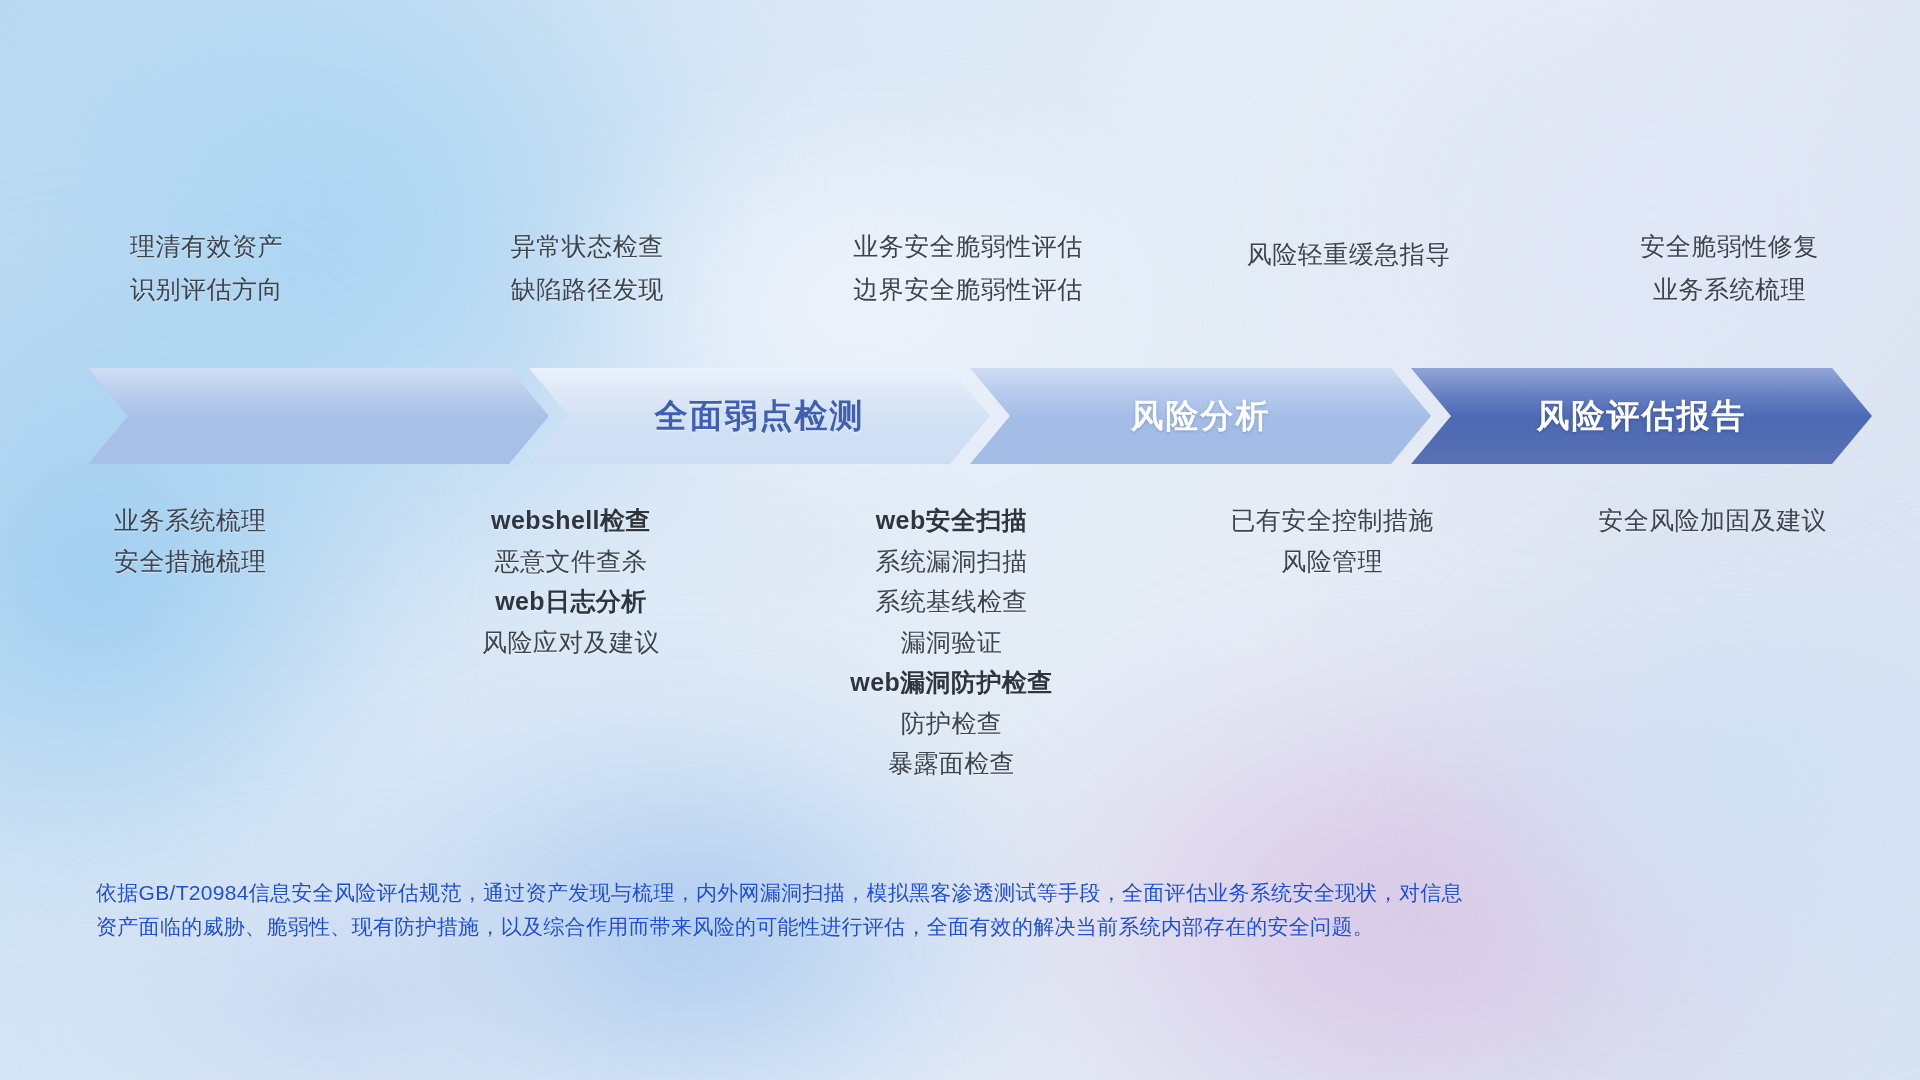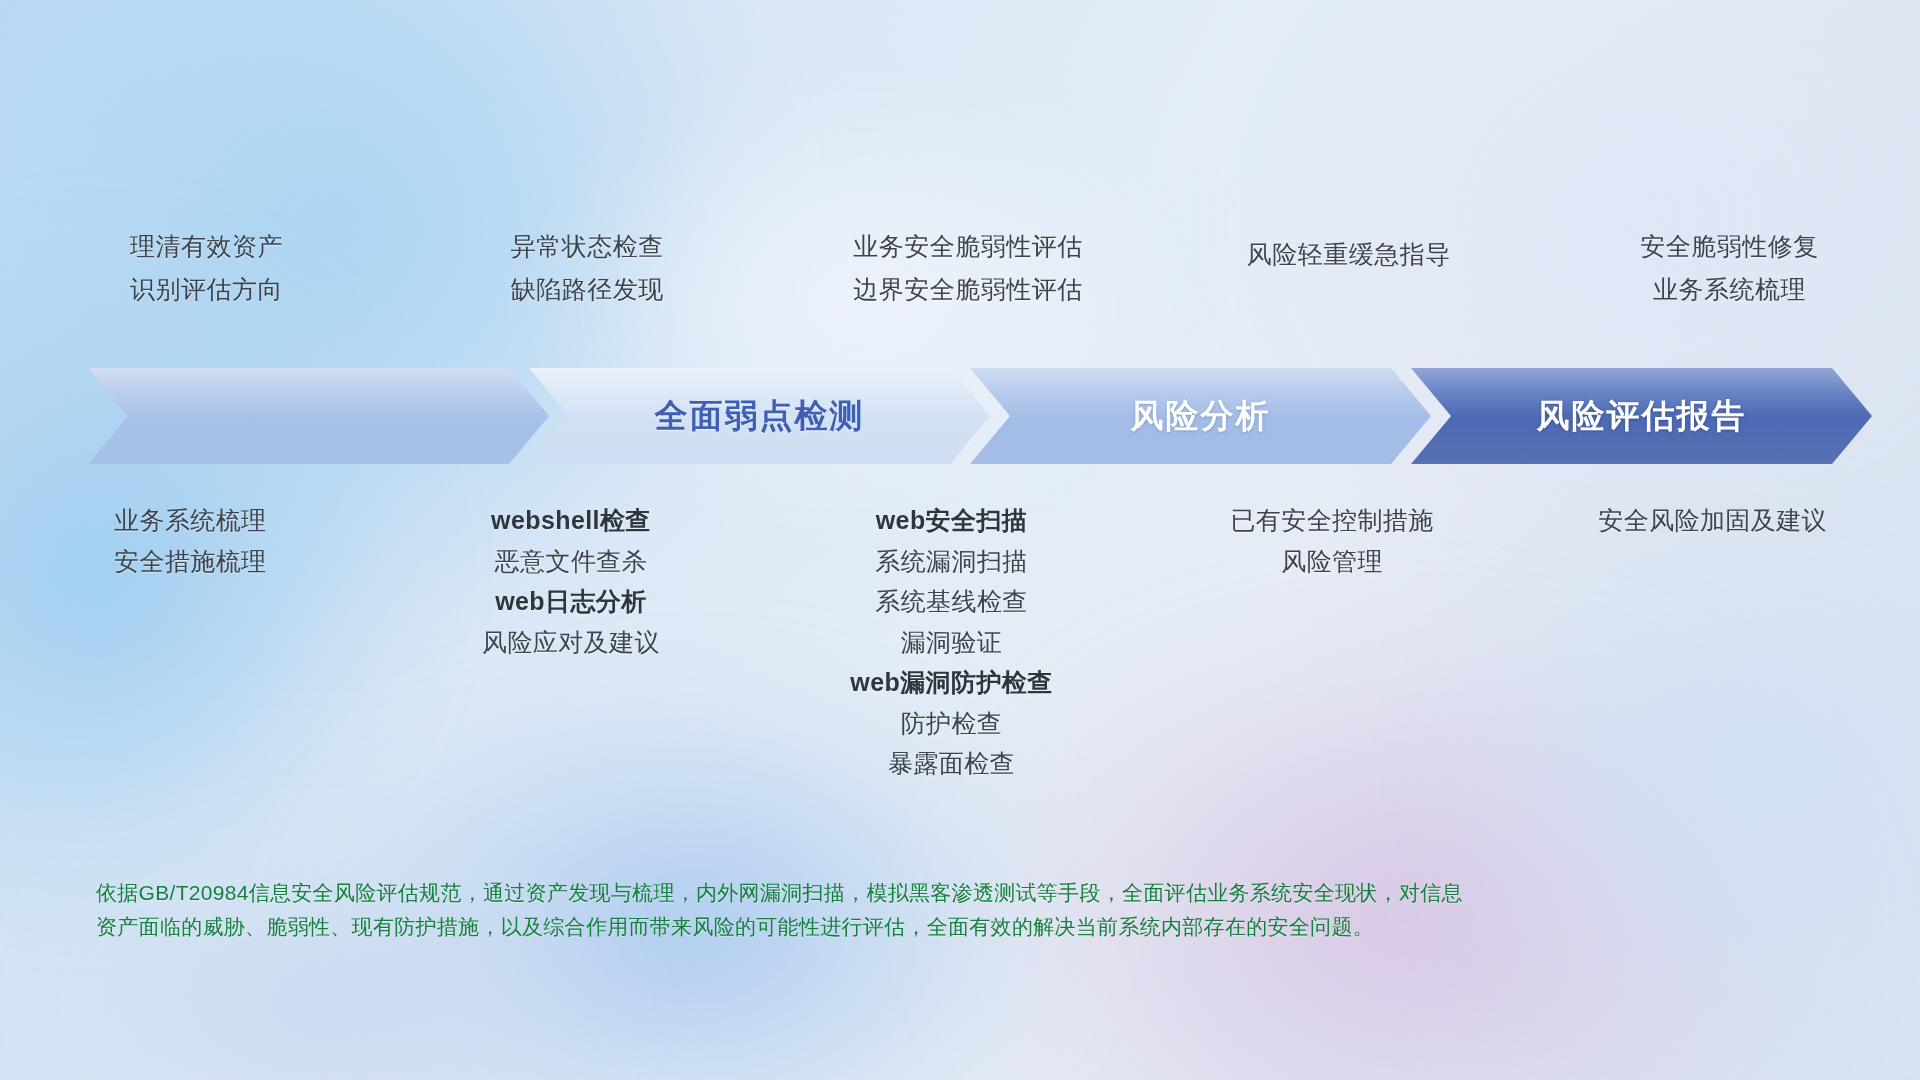--- a/index.html
+++ b/index.html
@@ -72,21 +72,21 @@
   .a5 .lbl{color:#ffffff;text-shadow:0 1px 3px rgba(30,50,110,.45);}
 
   
   .botrow{position:absolute;left:0;right:17px;top:500px;display:flex;align-items:flex-start;}
   .item{font-size:25px;color:#3d444e;line-height:1.62;letter-spacing:.4px;text-shadow:0 1px 1px rgba(255,255,255,.55);}
   .item.em{font-weight:bold;color:#2f353e;}
 
   
   #footer{
     position:absolute;left:96px;right:96px;top:876px;
-    font-size:21px;line-height:1.62;color:#15803d;letter-spacing:.3px;
+    font-size:21px;line-height:1.62;color:#1d4ed8;letter-spacing:.3px;
     text-shadow:0 1px 1px rgba(255,255,255,.45);
   }
   #footer p{margin:0;}
 </style>
 </head>
 <body>
 
 <div id="bg">
   <div class="bgl b1"></div>
     <div class="bgl b2"></div>

